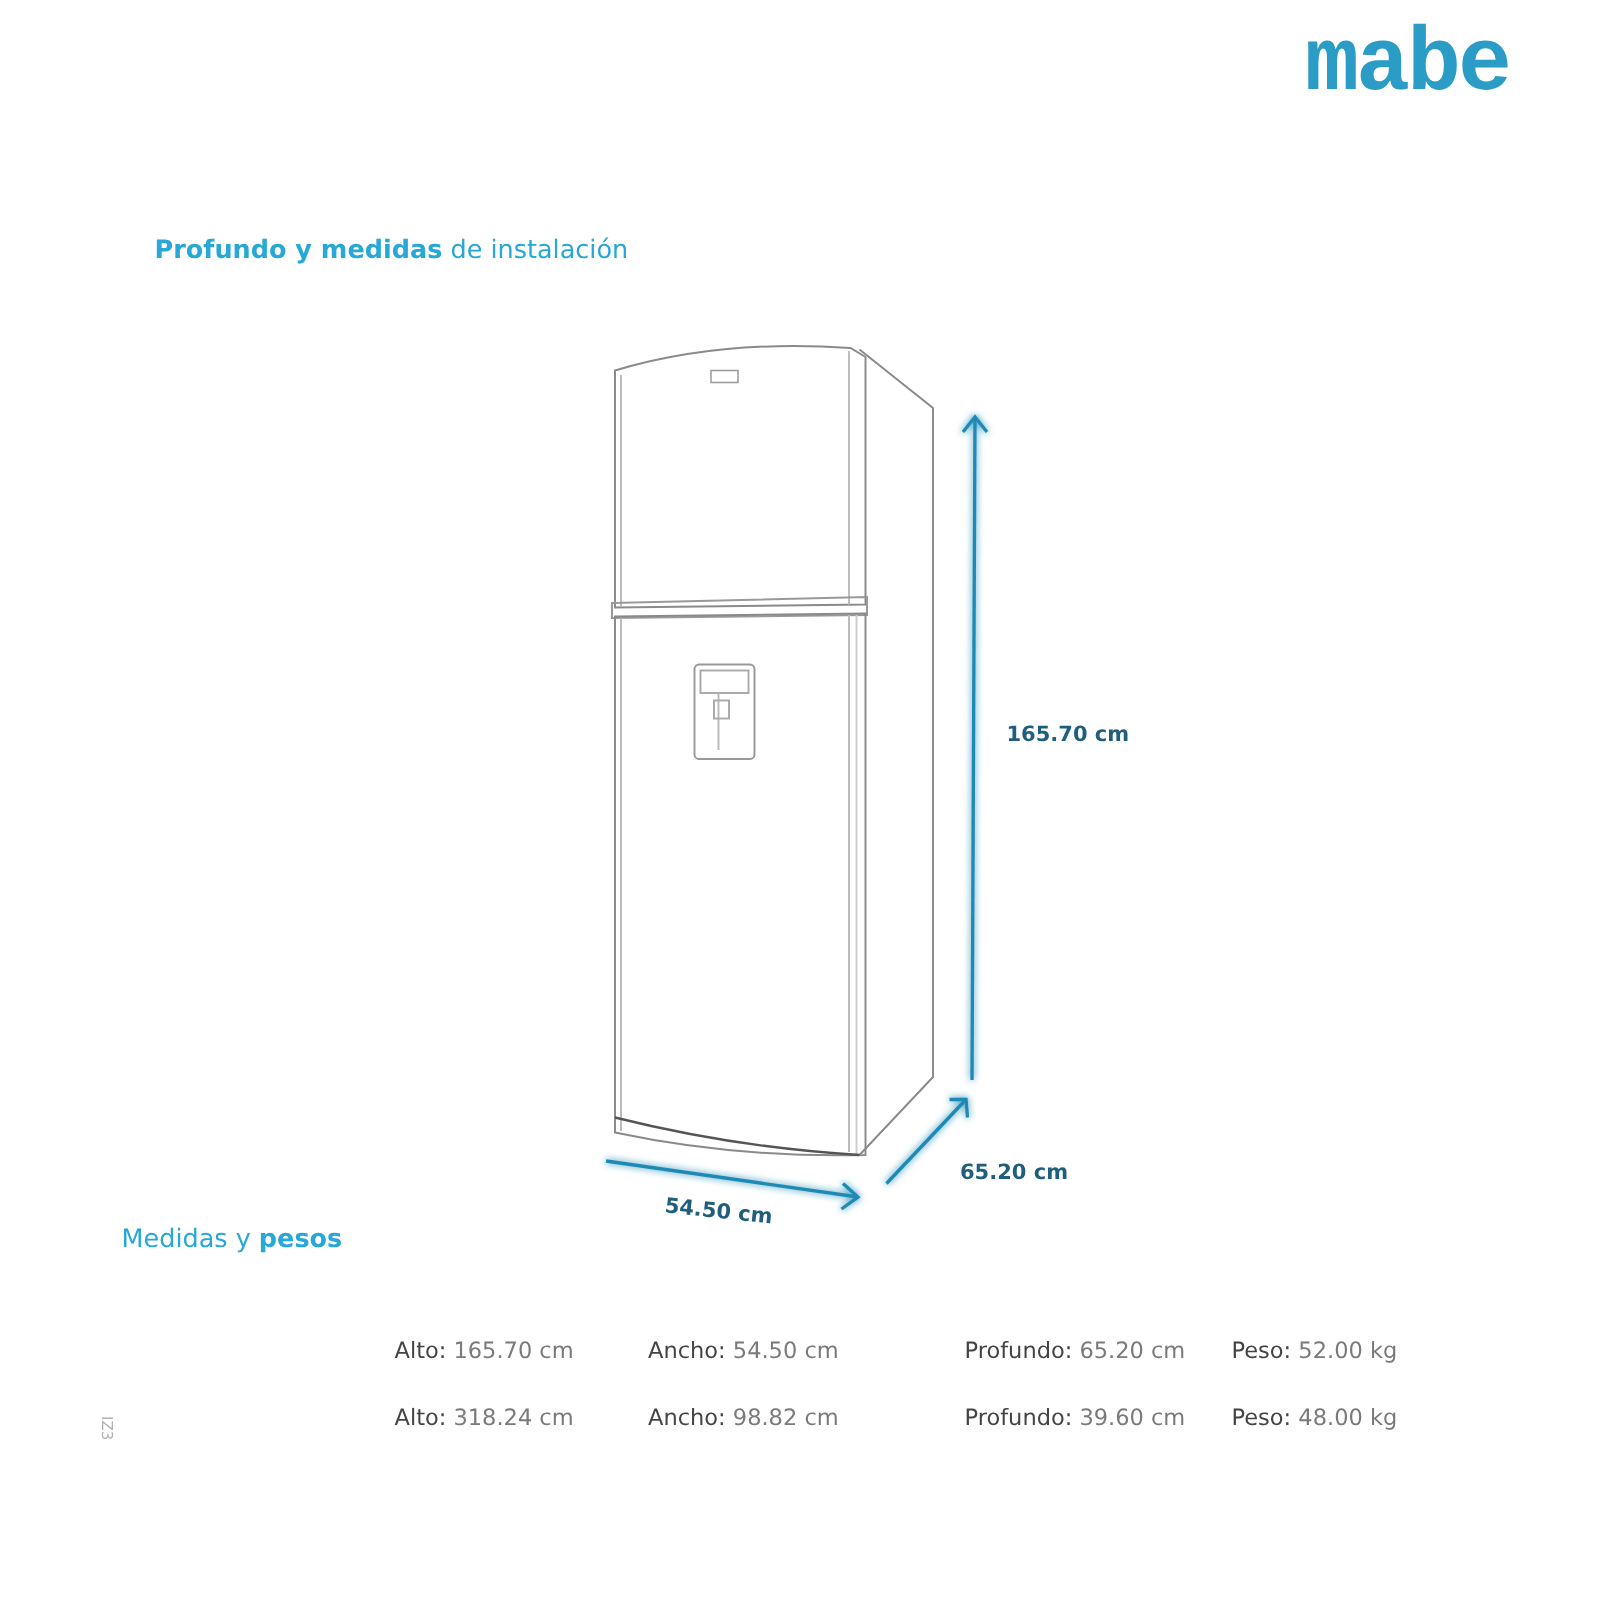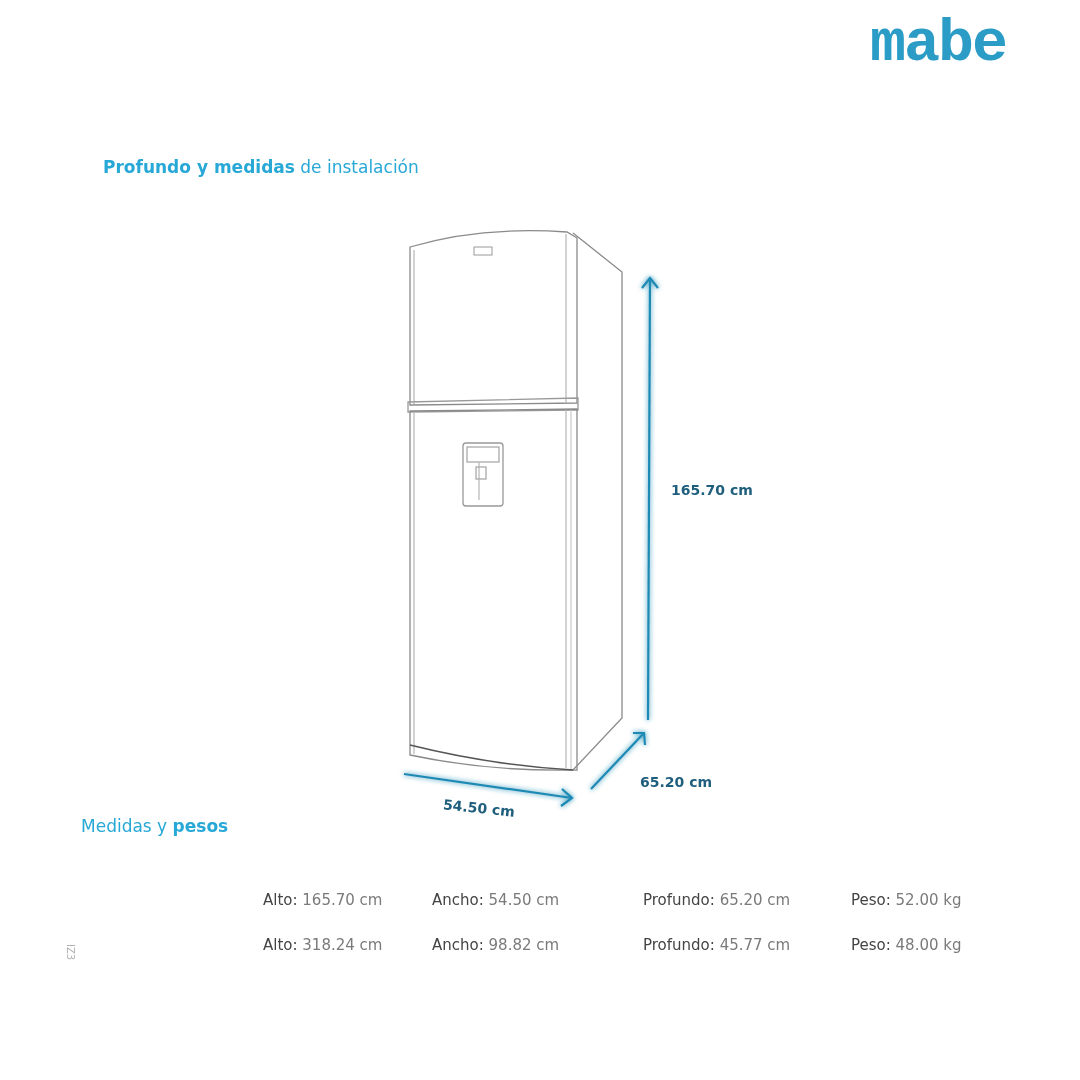--- a/index.html
+++ b/index.html
@@ -13,21 +13,21 @@
   .dim-h { left:671px; top:482px; }
   .dim-w { left:443px; top:800px; transform:rotate(6deg); }
   .dim-d { left:640px; top:774px; }
   .subtitle { position:absolute; left:81px; top:816px; font-size:17px; color:#27a8d6; }
   .subtitle b { font-weight:bold; }
   .row { position:absolute; left:0; height:24px; font-size:15px; }
   .cell { position:absolute; white-space:nowrap; color:#7a7a7a; }
   .cell b { color:#444; font-weight:normal; }
   .row1 { top:891px; }
   .row2 { top:936px; }
-  .c1 { left:263px; } .c2 { left:432px; } .c3 { left:595px;margin-left:48px; } .c4 { left:851px; }
+  .c1 { left:263px; } .c2 { left:432px; } .c3 { left:595px;margin-left:48px; } .c4 { left:821px; }
   .sidemark { position:absolute; left:76px; top:944px; font-size:10px; color:#b0b0b0; transform:rotate(90deg); transform-origin:left top; }
 </style>
 </head>
 <body>
 
 <div class="logo">mabe</div>
 
 <div class="title">
   <b>Profundo y medidas</b>
   <span class="light">de instalación</span>
@@ -94,17 +94,17 @@
   <span class="cell c1"><b>Alto:</b> <span>165.70 cm</span></span>
   <span class="cell c2"><b>Ancho:</b> <span>54.50 cm</span></span>
   <span class="cell c3"><b>Profundo:</b> <span>65.20 cm</span></span>
   <span class="cell c4"><b>Peso:</b> <span>52.00 kg</span></span>
 </div>
 
 <div class="row row2">
 
   <span class="cell c1"><b>Alto:</b> <span>318.24 cm</span></span>
   <span class="cell c2"><b>Ancho:</b> <span>98.82 cm</span></span>
-  <span class="cell c3"><b>Profundo:</b> <span>45.77 cm</span></span>
+  <span class="cell c3"><b>Profundo:</b> <span>39.60 cm</span></span>
   <span class="cell c4"><b>Peso:</b> <span>48.00 kg</span></span>
 </div>
 
 <div class="sidemark">IZ3</div>
 
 </body></html>

